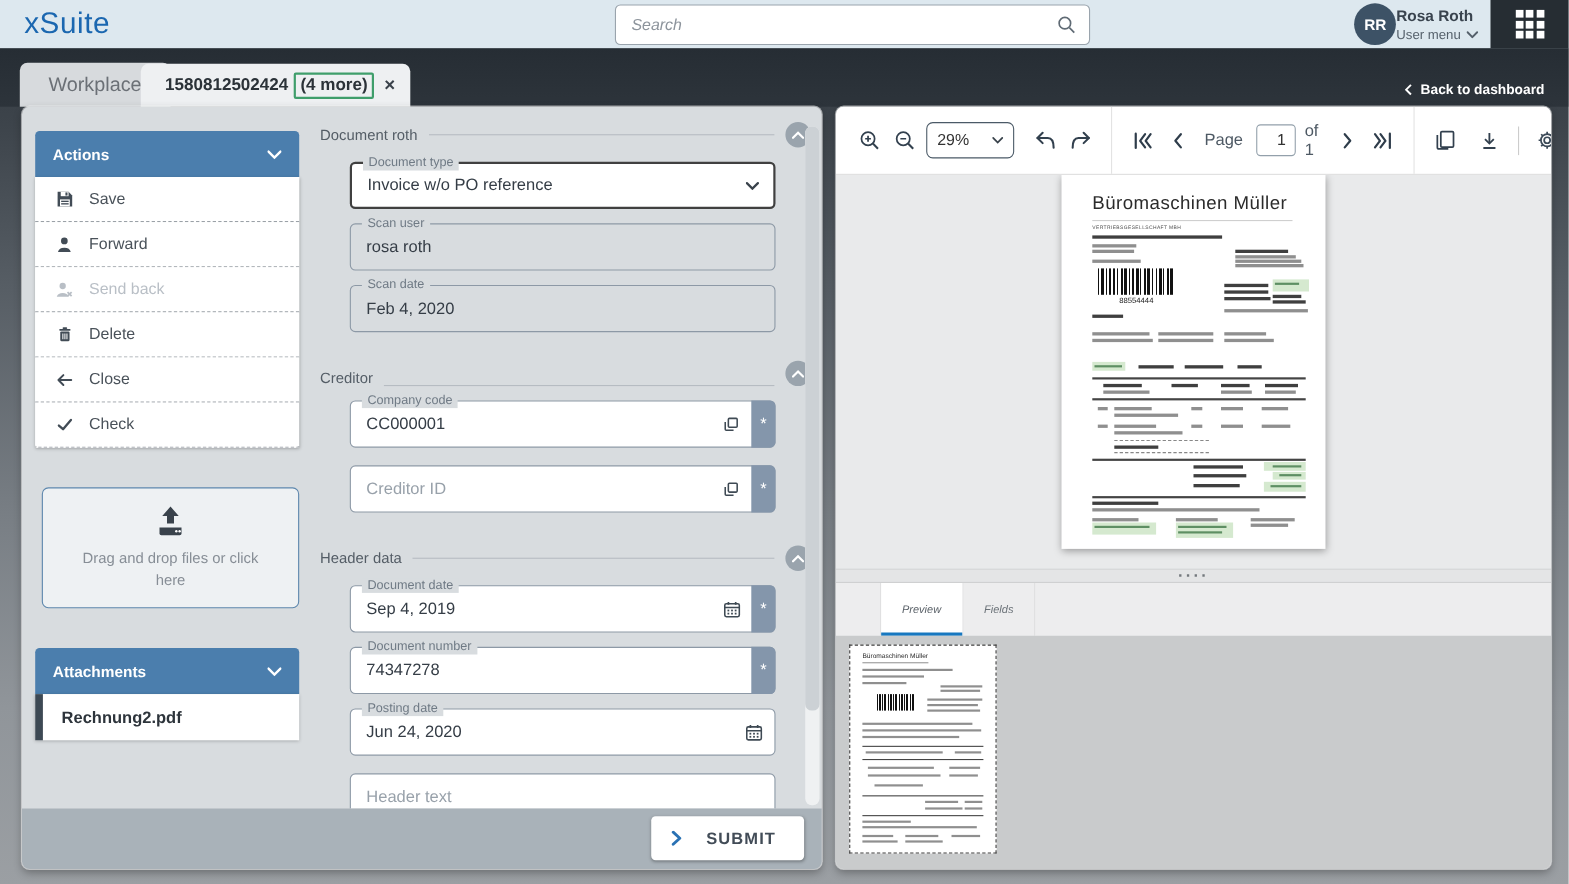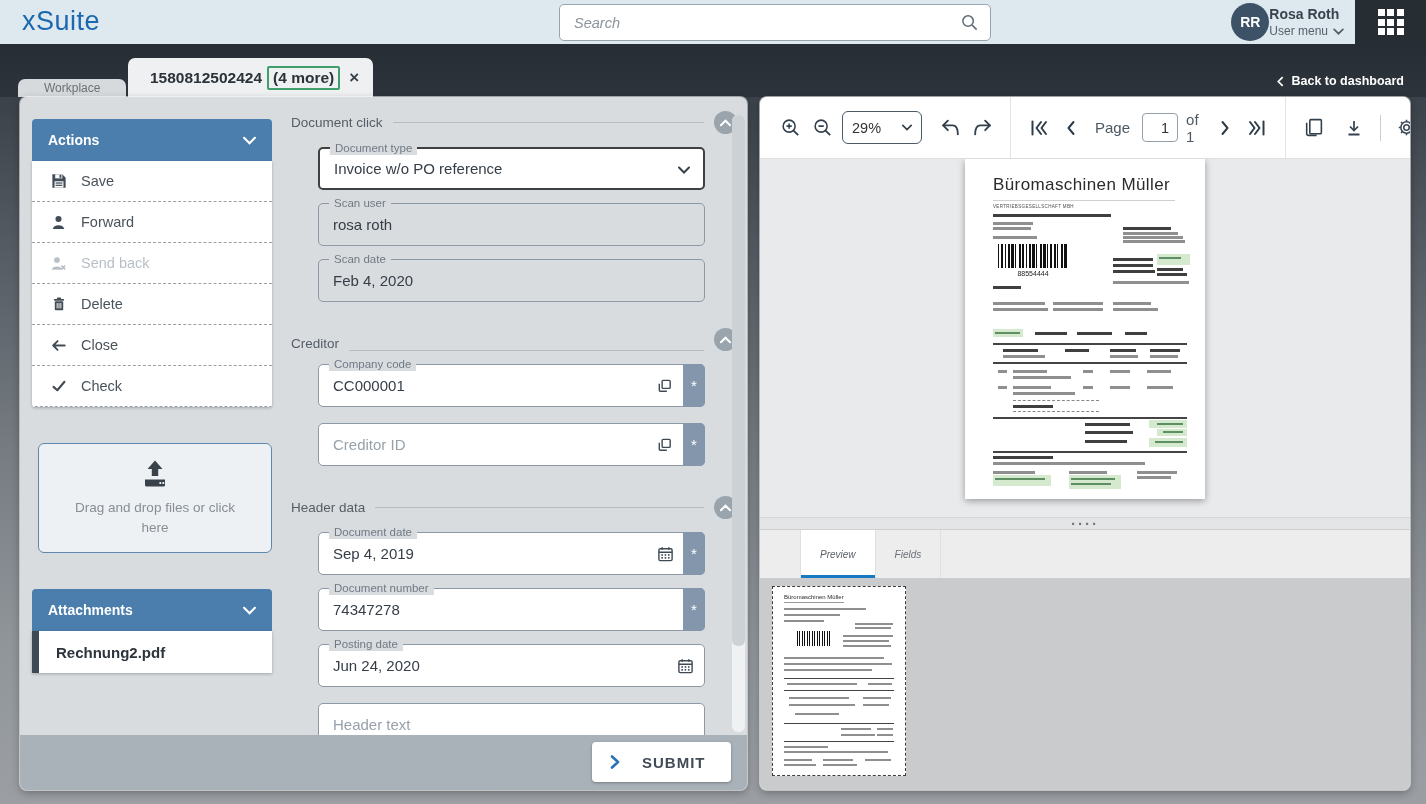--- a/index.html
+++ b/index.html
@@ -19,21 +19,21 @@
   .user { position:absolute; right:82px; top:3px; display:flex; align-items:center; }
   .avatar { width:38px; height:38px; border-radius:50%; background:#3d5266; color:#fff; font-size:14px; font-weight:bold; display:flex; align-items:center; justify-content:center; cursor:pointer; }
   .user-name { font-size:14px; font-weight:bold; color:#39434e; }
   .user-menu { font-size:12px; color:#55606b; display:flex; align-items:center; gap:5px; cursor:pointer; margin-top:2px; }
   .apps-btn { position:absolute; right:0; top:0; width:71px; height:44px; background:#262d33; display:flex; align-items:center; justify-content:center; cursor:pointer; }
   .grid-icon { display:grid; grid-template-columns:repeat(3,7px); grid-gap:2.5px; }
   .grid-icon i { width:7px; height:7px; background:#fff; display:block; }
   
   .tabstrip { position:absolute; top:44px; left:0; right:0; height:53px; background:linear-gradient(180deg,#262d34,#2d343b); }
   .tab { position:absolute; bottom:0; display:flex; align-items:center; border-radius:7px 7px 0 0; cursor:pointer; }
-  .tab-workplace { left:18px; height:18px; padding:0 26px; background:#d7dadd; color:#6b7076; font-size:12px; }
+  .tab-workplace { left:18px; height:40px; padding:0 26px; background:#d7dadd; color:#6b7076; font-size:18px; }
   .tab-doc { left:128px; height:39px; padding:0 14px 0 22px; background:#eef0f2; color:#2b3238; font-size:15.5px; font-weight:bold; }
   .badge-more { border:2px solid #3f9e6b; border-radius:2px; padding:1px 4px; margin-left:5px; }
   .tab-close { margin-left:9px; font-size:17px; font-weight:bold; color:#39414a; cursor:pointer; line-height:1; }
   .back-link { position:absolute; right:22px; bottom:9px; color:#fff; font-size:12.5px; font-weight:bold; display:flex; align-items:center; gap:7px; cursor:pointer; }
   
   .content { position:absolute; top:97px; left:0; right:0; bottom:0; }
   .left-panel { position:absolute; left:20px; top:0; width:727px; height:693px; background:#d8dcdf; border-radius:7px; box-shadow:0 0 0 1px rgba(255,255,255,.55), 0 3px 8px rgba(0,0,0,.3); }
   .right-panel { position:absolute; left:760px; top:0; width:650px; height:693px; background:#e9eaeb; border-radius:7px; box-shadow:0 0 0 1px rgba(255,255,255,.55), 0 3px 8px rgba(0,0,0,.3); overflow:hidden; display:flex; flex-direction:column; }
   
   .left-col { position:absolute; left:12px; top:22px; width:240px; }
@@ -253,21 +253,21 @@
           <svg viewBox="0 0 12 8" width="13" height="9">
               <path d="M1 1.5 L6 6.5 L11 1.5" fill="none" stroke="#fff" stroke-width="2" stroke-linecap="round"></path>
             </svg>
         </div>
         <div class="attach-item">Rechnung2.pdf</div>
       </div>
     </div>
 
     <div class="form-col">
       <div class="sec">
-        <span class="t">Document click</span>
+        <span class="t">Document roth</span>
           <span class="ln"></span>
         <span class="collapse-btn">
             <svg viewBox="0 0 12 8" width="11" height="8">
               <path d="M1 6.5 L6 1.5 L11 6.5" fill="none" stroke="#fff" stroke-width="2.2" stroke-linecap="round"></path>
             </svg>
           </span>
       </div>
       <div class="field active">
         <span class="f-label">Document type</span>
         <span class="f-value">Invoice w/o PO reference</span>

